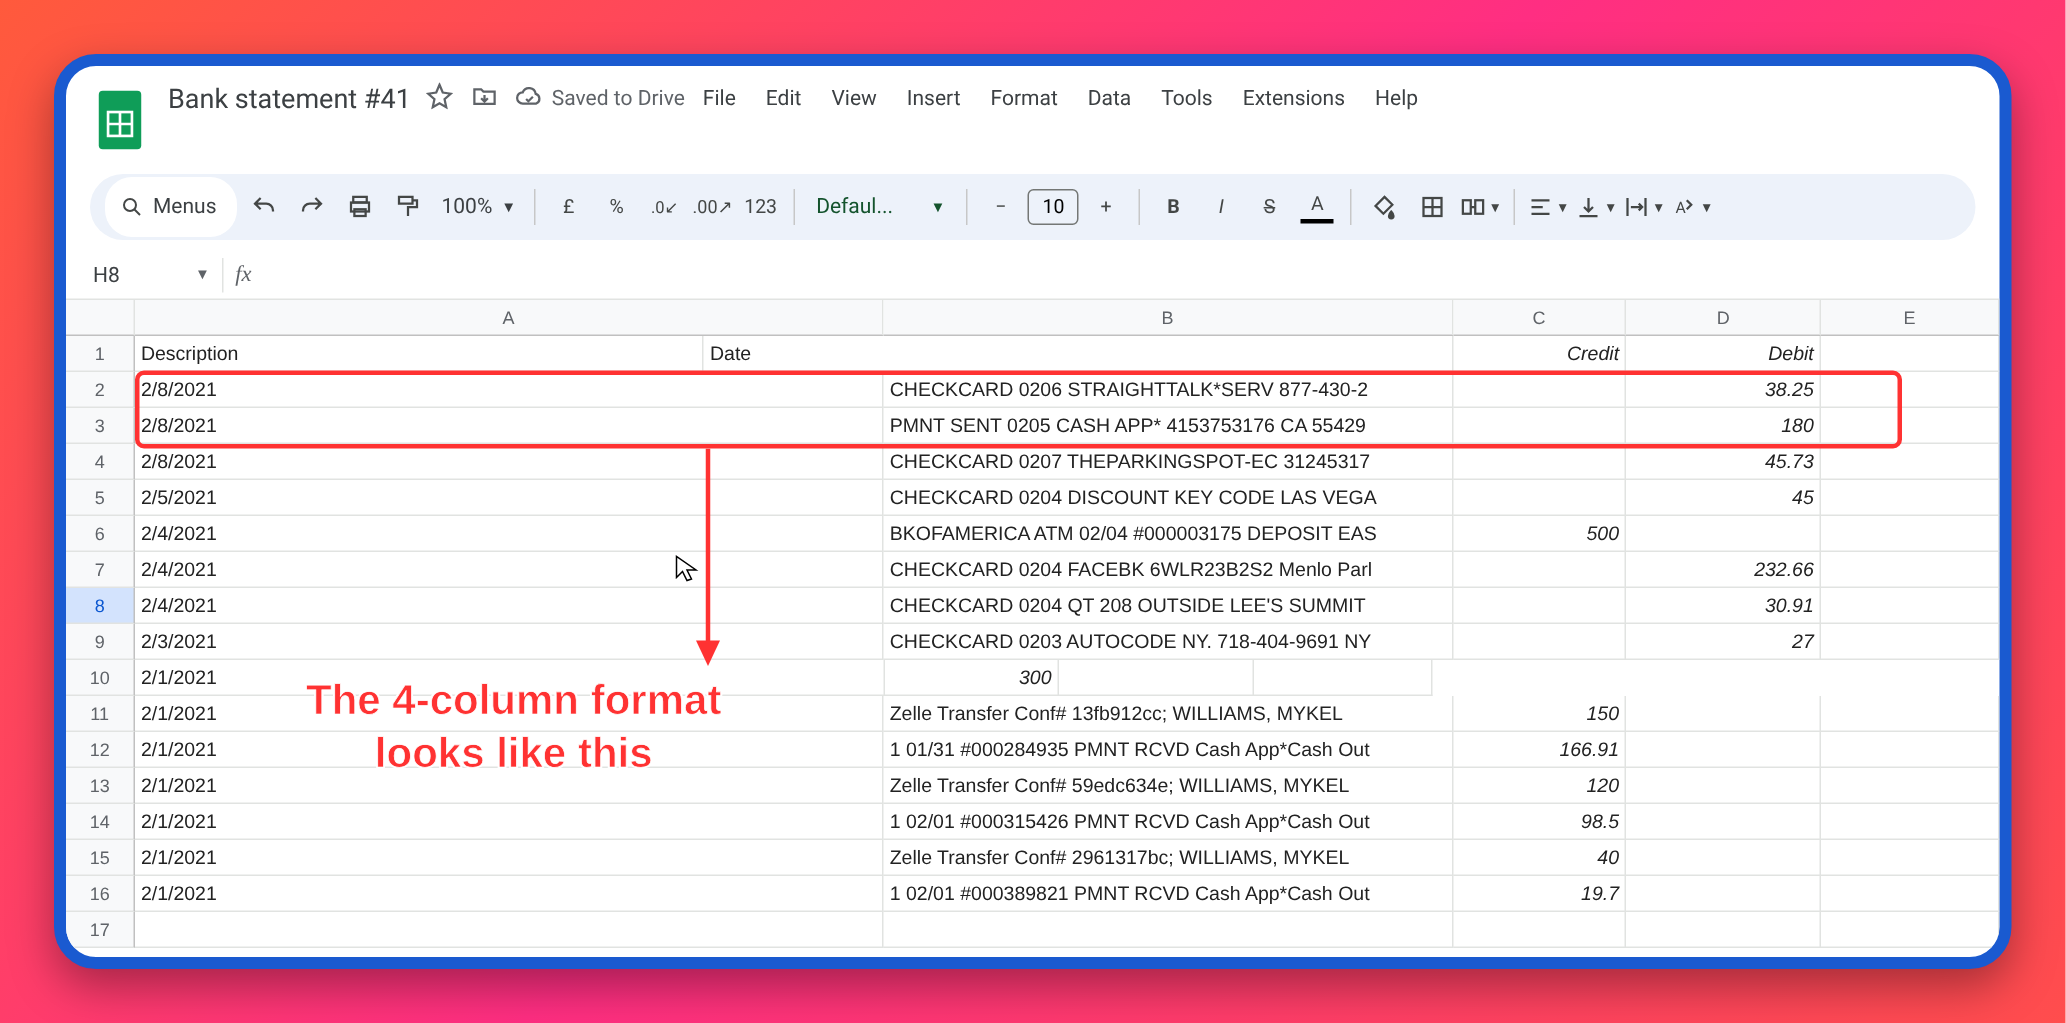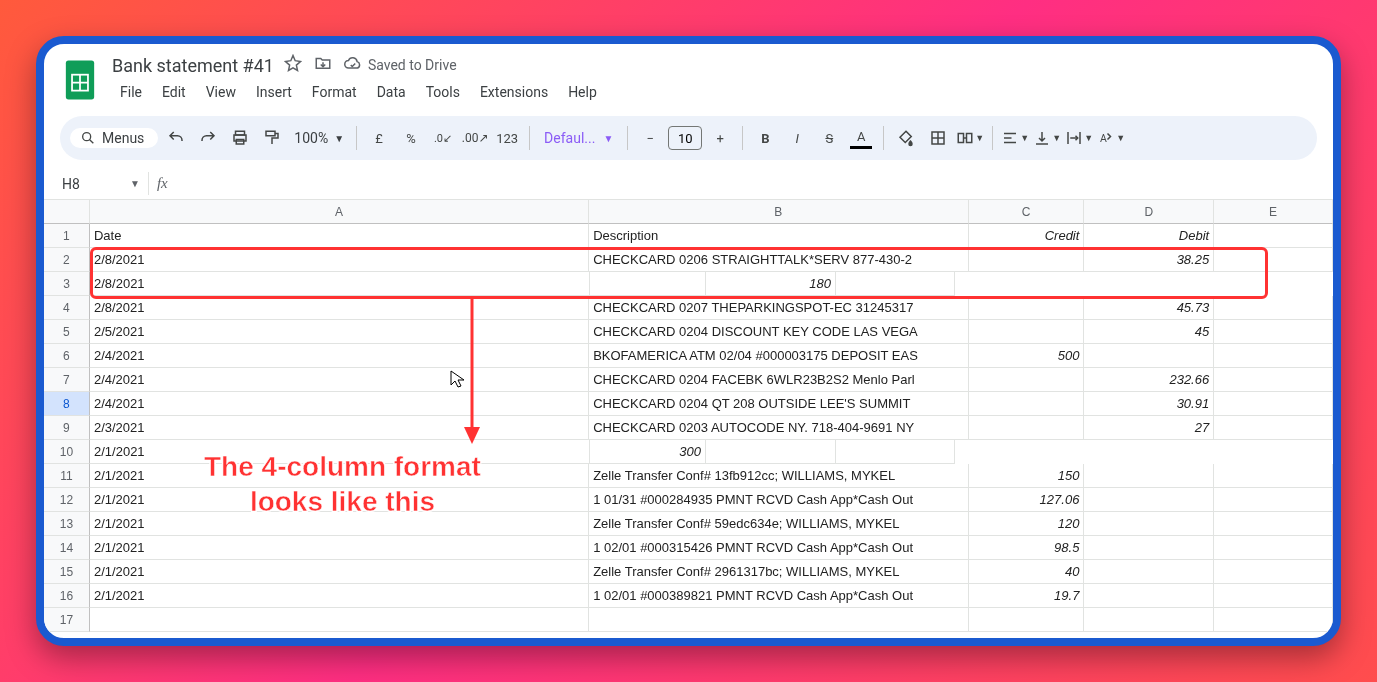--- a/index.html
+++ b/index.html
@@ -18,44 +18,44 @@
   width: 100%;
   height: 100%;
   overflow: hidden;
   box-shadow: 0 12px 30px rgba(0,0,0,0.35);
   position: relative;
   display: flex;
   flex-direction: column;
 }
 .header { padding: 10px 16px 0 16px; display: flex; align-items: flex-start; gap: 12px; }
 .logo { width: 40px; height: 52px; display:flex; align-items:center; justify-content:center;}
-.title-block { display:flex; flex-direction:column; gap:4px; }
+.title-block { display:flex; flex-direction:row; gap:4px; }
 .title-row { display:flex; align-items:center; gap:10px; }
 .doc-title { font-size: 18px; color:#3c4043; }
 .title-icons { display:flex; gap:12px; align-items:center; color:#5f6368;}
 .title-icons svg { width:18px; height:18px; }
 .save-text { color:#5f6368; font-size:14px; display:flex; align-items:center; gap:6px;}
 .menubar { display:flex; gap:4px; }
 .menubar span { font-size:14px; color:#3c4043; padding:4px 8px; border-radius:4px; cursor:pointer;}
 .toolbar {
   margin: 10px 16px 8px 16px;
   background:#edf2fa;
   border-radius: 24px;
   padding: 6px 10px;
   display:flex;
   align-items:center;
   gap:4px;
   height:44px;
 }
 .toolbar .btn { min-width:28px; height:28px; display:flex; align-items:center; justify-content:center; color:#444746; border-radius:4px; cursor:pointer; font-size:13px;}
 .toolbar .btn svg { width:18px; height:18px; }
 .toolbar .sep { width:1px; height:24px; background:#c7c7c7; margin:0 4px;}
-.menus-pill { background:#fff; border-radius:18px; padding:4px 14px 4px 10px; display:flex; align-items:center; gap:6px; font-size:14px; color:#3c4043; height:20px;}
+.menus-pill { background:#fff; border-radius:18px; padding:4px 14px 4px 10px; display:flex; align-items:center; gap:6px; font-size:14px; color:#3c4043; height:40px;}
 .zoom { display:flex; align-items:center; gap:2px; font-size:14px; color:#3c4043; padding:0 4px;}
-.font-sel { display:flex; align-items:center; gap:4px; font-size:14px; color:#8b5cf6; padding:0 6px;}
+.font-sel { display:flex; align-items:center; gap:21px; font-size:14px; color:#14532d; padding:0 6px;}
 .size-ctrl { display:flex; align-items:center; gap:4px;}
 .size-box { border:1px solid #747775; border-radius:4px; width:34px; height:24px; display:flex; align-items:center; justify-content:center; font-size:13px;}
 .color-swatch-a { border-bottom:3px solid #000; height:22px; display:flex; align-items:center; justify-content:center; width:22px;}
 .namebox-row { display:flex; align-items:center; padding:4px 16px 4px 18px; border-bottom:1px solid #e1e3e1; gap:8px; height:32px;}
 .namebox { font-size:14px; color:#3c4043; width:60px;}
 .namebox-arrow { color:#5f6368; font-size:10px;}
 .fx { color:#5f6368; font-style:italic; font-family:serif; font-size:15px; padding-left:8px; border-left:1px solid #e1e3e1; height:100%; display:flex; align-items:center;}
 .grid { flex:1; overflow:hidden; position:relative;}
 .grid-inner { font-size:13px; color:#222; font-family: Arial, sans-serif;}
 .col-headers { display:flex; height:24px; }
@@ -279,37 +279,38 @@
         <div class="col-headers">
           <div class="corner"></div>
           <div class="col-h col-a">A</div>
           <div class="col-h col-b">B</div>
           <div class="col-h col-c">C</div>
           <div class="col-h col-d">D</div>
           <div class="col-h col-e">E</div>
         </div>
         <div class="row">
           <div class="row-h">1</div>
+          <div class="cell col-b">Description</div>
           <div class="cell col-a">Date</div>
-          <div class="cell col-b">Description</div>
           <div class="cell col-c num">Credit</div>
           <div class="cell col-d num">Debit</div>
           <div class="cell col-e"></div>
         </div>
         <div class="row">
           <div class="row-h">2</div>
           <div class="cell col-a">2/8/2021</div>
           <div class="cell col-b">CHECKCARD 0206 STRAIGHTTALK*SERV 877-430-2</div>
           <div class="cell col-c num"></div>
           <div class="cell col-d num">38.25</div>
           <div class="cell col-e"></div>
         </div>
         <div class="row">
           <div class="row-h">3</div>
           <div class="cell col-a">2/8/2021</div>
+          <div class="cell col-b">PMNT SENT 0205 CASH APP* 4153753176 CA 55429</div>
           <div class="cell col-c num"></div>
           <div class="cell col-d num">180</div>
           <div class="cell col-e"></div>
         </div>
         <div class="row">
           <div class="row-h">4</div>
           <div class="cell col-a">2/8/2021</div>
           <div class="cell col-b">CHECKCARD 0207 THEPARKINGSPOT-EC 31245317</div>
           <div class="cell col-c num"></div>
           <div class="cell col-d num">45.73</div>
@@ -367,21 +368,21 @@
           <div class="cell col-a">2/1/2021</div>
           <div class="cell col-b">Zelle Transfer Conf# 13fb912cc; WILLIAMS, MYKEL</div>
           <div class="cell col-c num">150</div>
           <div class="cell col-d num"></div>
           <div class="cell col-e"></div>
         </div>
         <div class="row">
           <div class="row-h">12</div>
           <div class="cell col-a">2/1/2021</div>
           <div class="cell col-b">1 01/31 #000284935 PMNT RCVD Cash App*Cash Out</div>
-          <div class="cell col-c num">127.06</div>
+          <div class="cell col-c num">166.91</div>
           <div class="cell col-d num"></div>
           <div class="cell col-e"></div>
         </div>
         <div class="row">
           <div class="row-h">13</div>
           <div class="cell col-a">2/1/2021</div>
           <div class="cell col-b">Zelle Transfer Conf# 59edc634e; WILLIAMS, MYKEL</div>
           <div class="cell col-c num">120</div>
           <div class="cell col-d num"></div>
           <div class="cell col-e"></div>

